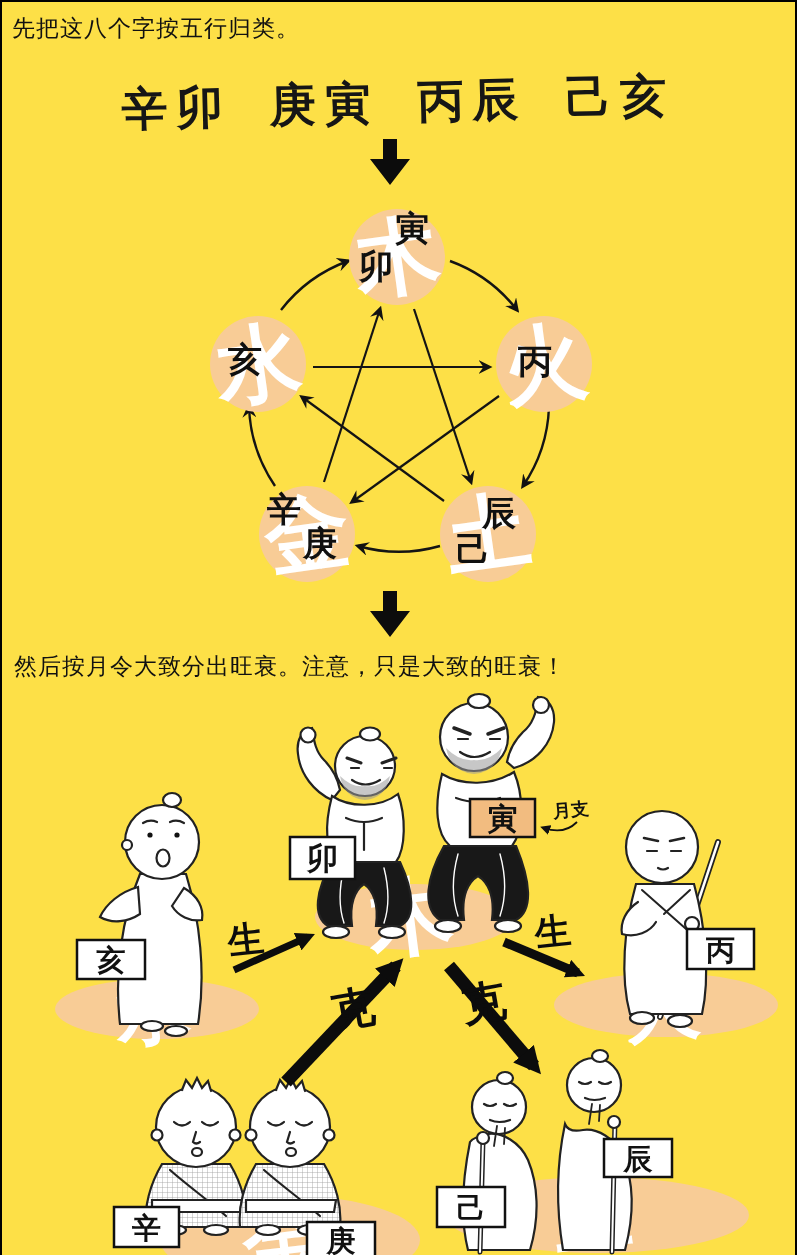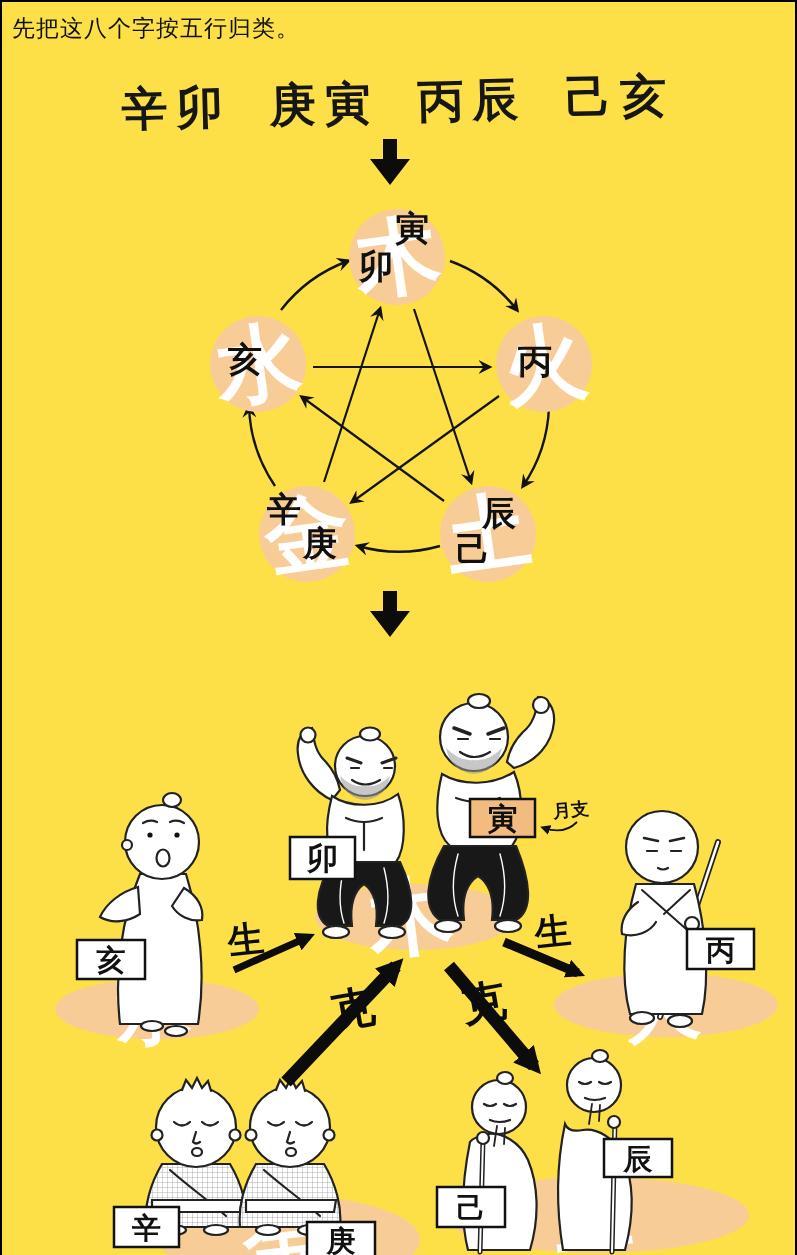--- a/index.html
+++ b/index.html
@@ -100,20 +100,21 @@
     <div class="node" style="left:18px;top:119px;">
       <span class="glyph">水</span>
       <span class="bchar" style="left:18px;top:26px;">亥</span>
     </div>
   </div>
 
   <svg class="bigarrow a2" width="40" height="46" viewBox="0 0 40 46">
     <polygon points="13,0 27,0 27,20 40,20 20,46 0,20 13,20" fill="#0c0c0c"></polygon>
   </svg>
 
+  <div class="note">然后按月令大致分出旺衰。注意，只是大致的旺衰！</div>
 
   <svg class="scene" width="797" height="565" viewBox="0 0 797 565">
     <defs>
       <marker id="ahBig" viewBox="0 0 10 10" refX="6" refY="5" markerWidth="27" markerHeight="27" orient="auto" markerUnits="userSpaceOnUse">
         <path d="M0,0 L10,5 L0,10 Z" fill="#0c0c0c"></path>
       </marker>
       <marker id="ahMid" viewBox="0 0 10 10" refX="6" refY="5" markerWidth="19" markerHeight="19" orient="auto" markerUnits="userSpaceOnUse">
         <path d="M0,0 L10,5 L0,10 Z" fill="#0c0c0c"></path>
       </marker>
       <marker id="ahTiny" viewBox="0 0 10 10" refX="6" refY="5" markerWidth="10" markerHeight="10" orient="auto" markerUnits="userSpaceOnUse">

